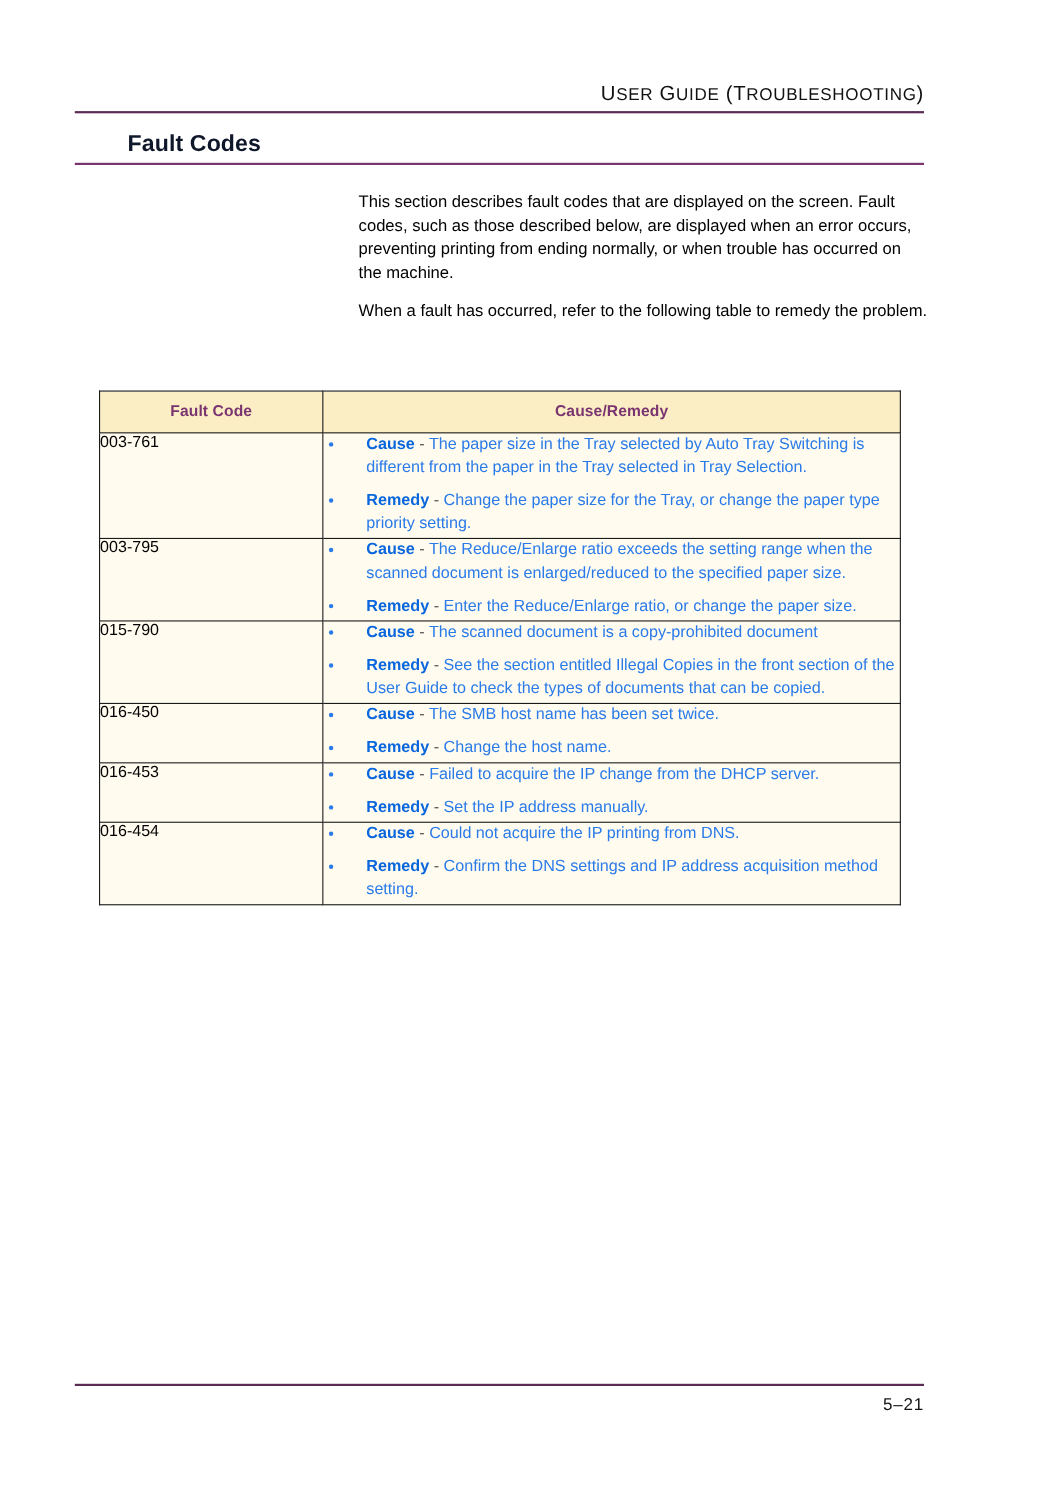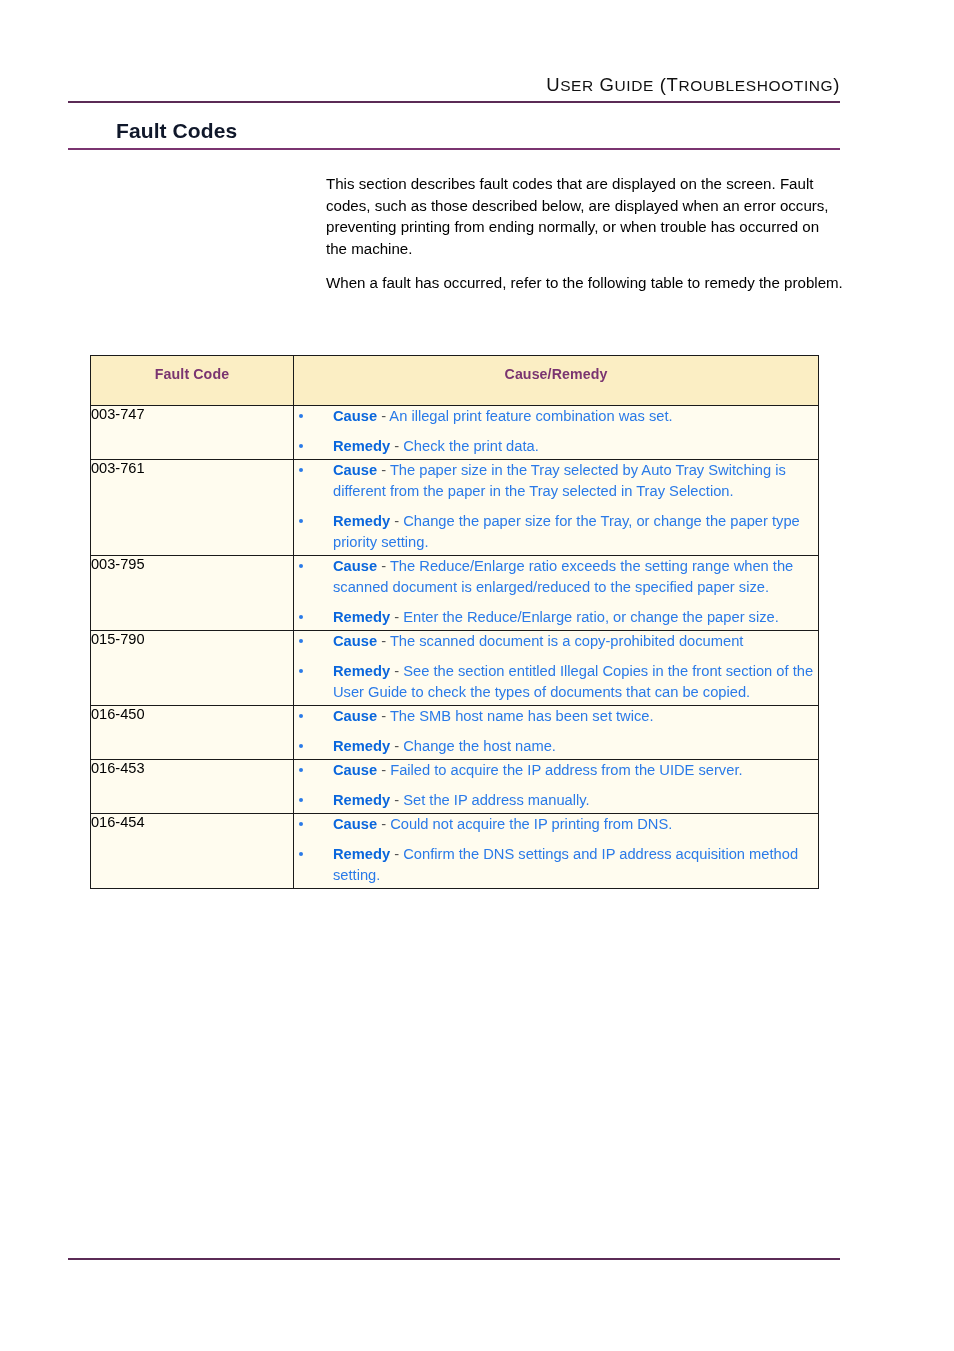--- a/index.html
+++ b/index.html
@@ -101,21 +101,21 @@
   }
   .col-code { width: 203px; }
   .col-cause { width: 525px; }
 
   .fault-table thead th {
     background: #fbeec4;
     color: #7a3470;
     font-size: 14.2px;
     font-weight: bold;
     text-align: center;
-    padding: 10px 0 23px 0;
+    padding: 10px 0 11px 0;
     letter-spacing: 0.1px;
   }
 
   .fault-table tbody td {
     background: #fffcef;
   }
 
   .code-cell {
     font-size: 14.6px;
     color: #000000;
@@ -204,27 +204,20 @@
       <col class="col-cause">
     </colgroup>
     <thead>
       <tr>
         <th>Fault Code</th>
         <th>Cause/Remedy</th>
       </tr>
     </thead>
     <tbody id="table-body">
         <tr>
-          <td class="code-cell">003-747</td>
-          <td class="cr-cell">
-            <div class="cr-item"><span class="bullet"></span><span class="label">Cause</span><span class="sep"> - </span><span class="txt">An illegal print feature combination was set.</span></div>
-            <div class="cr-item"><span class="bullet"></span><span class="label">Remedy</span><span class="sep"> - </span><span class="txt">Check the print data.</span></div>
-          </td>
-        </tr>
-        <tr>
           <td class="code-cell">003-761</td>
           <td class="cr-cell">
             <div class="cr-item"><span class="bullet"></span><span class="label">Cause</span><span class="sep"> - </span><span class="txt">The paper size in the Tray selected by Auto Tray Switching is different from the paper in the Tray selected in Tray Selection.</span></div>
             <div class="cr-item"><span class="bullet"></span><span class="label">Remedy</span><span class="sep"> - </span><span class="txt">Change the paper size for the Tray, or change the paper type priority setting.</span></div>
           </td>
         </tr>
         <tr>
           <td class="code-cell">003-795</td>
           <td class="cr-cell">
             <div class="cr-item"><span class="bullet"></span><span class="label">Cause</span><span class="sep"> - </span><span class="txt">The Reduce/Enlarge ratio exceeds the setting range when the scanned document is enlarged/reduced to the specified paper size.</span></div>
@@ -241,29 +234,30 @@
         <tr>
           <td class="code-cell">016-450</td>
           <td class="cr-cell">
             <div class="cr-item"><span class="bullet"></span><span class="label">Cause</span><span class="sep"> - </span><span class="txt">The SMB host name has been set twice.</span></div>
             <div class="cr-item"><span class="bullet"></span><span class="label">Remedy</span><span class="sep"> - </span><span class="txt">Change the host name.</span></div>
           </td>
         </tr>
         <tr>
           <td class="code-cell">016-453</td>
           <td class="cr-cell">
-            <div class="cr-item"><span class="bullet"></span><span class="label">Cause</span><span class="sep"> - </span><span class="txt">Failed to acquire the IP address from the UIDE server.</span></div>
+            <div class="cr-item"><span class="bullet"></span><span class="label">Cause</span><span class="sep"> - </span><span class="txt">Failed to acquire the IP change from the DHCP server.</span></div>
             <div class="cr-item"><span class="bullet"></span><span class="label">Remedy</span><span class="sep"> - </span><span class="txt">Set the IP address manually.</span></div>
           </td>
         </tr>
         <tr>
           <td class="code-cell">016-454</td>
           <td class="cr-cell">
             <div class="cr-item"><span class="bullet"></span><span class="label">Cause</span><span class="sep"> - </span><span class="txt">Could not acquire the IP printing from DNS.</span></div>
             <div class="cr-item"><span class="bullet"></span><span class="label">Remedy</span><span class="sep"> - </span><span class="txt">Confirm the DNS settings and IP address acquisition method setting.</span></div>
           </td>
         </tr>
       </tbody>
   </table>
 
   <div class="rule-bottom"></div>
+  <div class="page-number">5–21</div>
 
 </div>
 
 </body></html>

